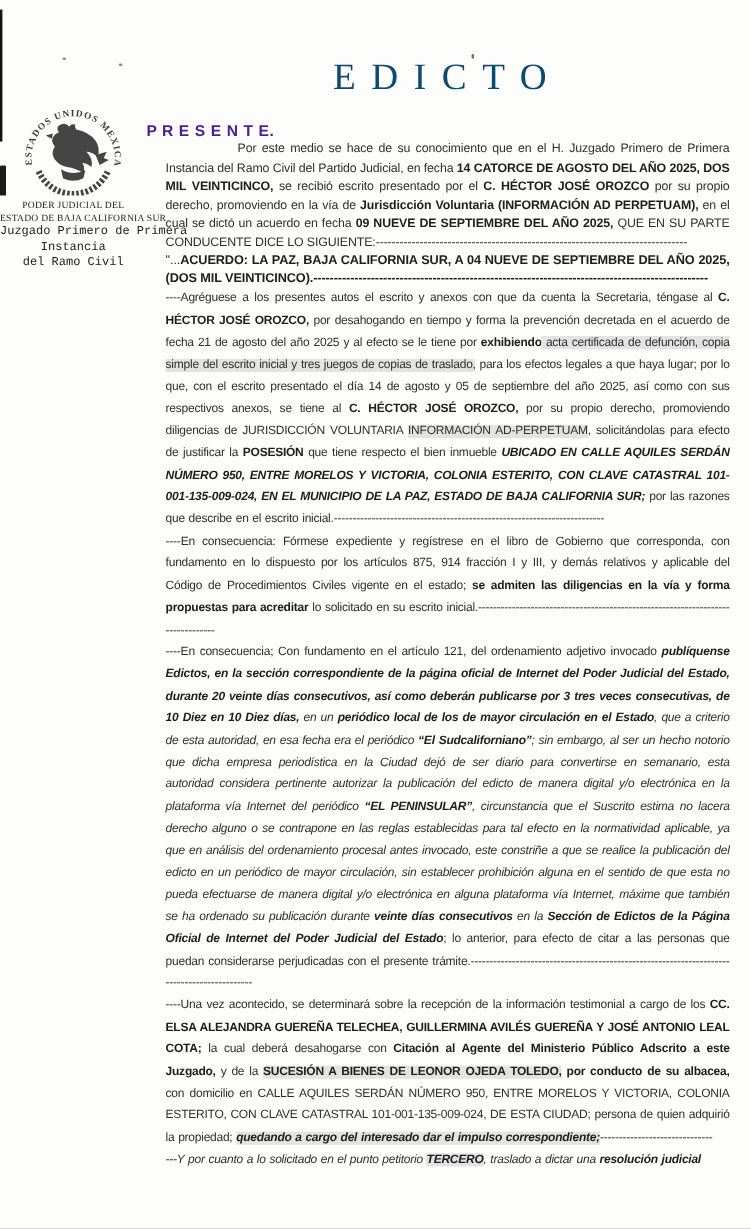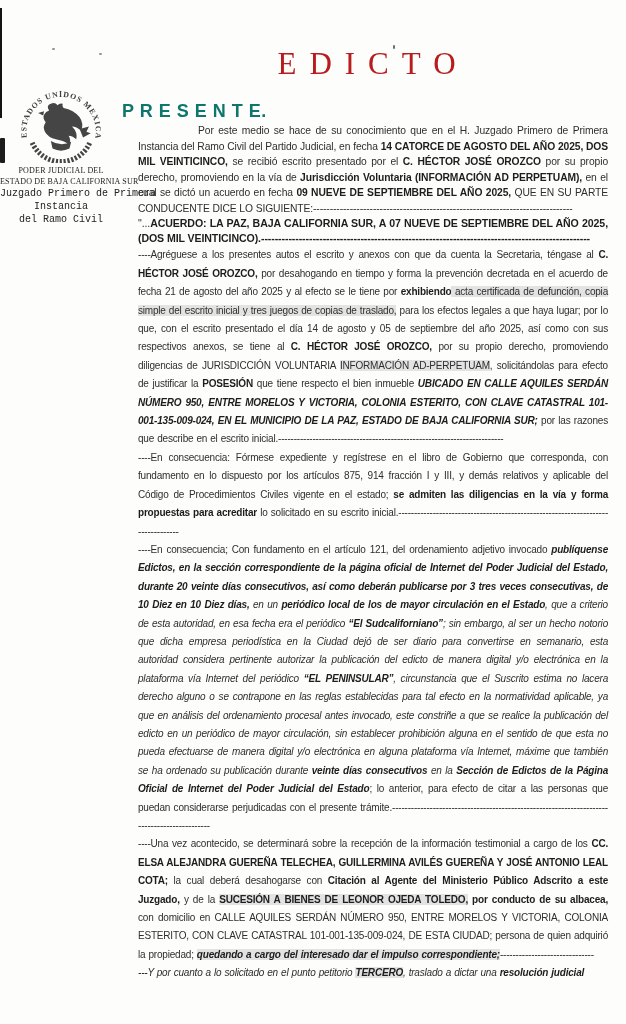--- a/index.html
+++ b/index.html
@@ -13,33 +13,33 @@
   .edge-line { position:absolute; left:0; top:8px; width:2px; height:110px; background:#141414; }
   .edge-dash { position:absolute; left:0; top:138px; width:5px; height:25px; background:#1c1c1c; border-radius:1px; }
   .speck { position:absolute; background:#8a8a8a; border-radius:50%; }
   .speck.s1 { left:52px; top:48px; width:3px; height:2px; }
   .speck.s2 { left:99px; top:53px; width:3px; height:2px; }
   .speck.s3 { left:393px; top:45px; width:2px; height:4px; border-radius:1px; background:#6f6f6f; }
 
   .doc-title {
     position:absolute; top:46px; left:128px; width:490px;
     text-align:center; font-family:"Liberation Serif", serif;
-    font-size:31px; font-weight:400; letter-spacing:13px; color:#b91c1c;
+    font-size:31px; font-weight:400; letter-spacing:13px; color:#0c4a6e;
   }
 
   .content { position:absolute; top:84px; left:0; width:626px; display:flex; }
   .sidebar { flex:0 0 122px; width:122px; text-align:center; }
   .seal { display:block; margin:1px auto 0 auto; }
   .caption { margin-top:3px; font-family:"Liberation Serif", serif; color:#222; }
   .cap-sm { font-size:8px; line-height:10.5px; letter-spacing:0.2px; white-space:nowrap; }
   .cap-lg { font-size:10px; line-height:13px; white-space:nowrap;font-family:Liberation Mono, monospace; }
 
   .main { flex:1 1 auto; padding:17px 9px 0 0; max-width:495px; }
   .salutation { font-size:13px; letter-spacing:0.2px; color:#333; }
-  .presente { font-size:18px; font-weight:bold; letter-spacing:0.5px; color:#0f766e; margin-bottom:1px; }
+  .presente { font-size:13px; font-weight:bold; letter-spacing:0.5px; color:#4c1d95; margin-bottom:1px; }
 
   p { text-align:justify;margin-left:16px; }
   .intro  { font-size:10.3px; line-height:15.5px; text-indent:60px; letter-spacing:-0.1px; }
   .acuerdo{ font-size:10.6px; line-height:15.2px; letter-spacing:-0.1px; }
   .bp     { font-size:10px; line-height:18.4px; letter-spacing:-0.2px; word-spacing:0.5px; }
   .it     { font-style:italic; }
 
   .b  { font-weight:bold; color:#1d1d1d; }
   .bi { font-weight:bold; font-style:italic; color:#1d1d1d; }
   .i  { font-style:italic; }
@@ -85,21 +85,21 @@
         <div class="cap-lg">Instancia</div>
         <div class="cap-lg">del Ramo Civil</div>
       </div>
     </aside>
 
     <main class="main">
       <div class="presente">P R E S E N T E.</div>
 
       <p class="intro"><span>Por este medio se hace de su conocimiento que en el H. Juzgado Primero de Primera Instancia del Ramo Civil del Partido Judicial, en fecha </span><span class="b">14 CATORCE DE AGOSTO DEL AÑO 2025, DOS MIL VEINTICINCO,</span><span> se recibió escrito presentado por el </span><span class="b">C. HÉCTOR JOSÉ OROZCO</span><span> por su propio derecho, promoviendo en la vía de </span><span class="b">Jurisdicción Voluntaria (INFORMACIÓN AD PERPETUAM),</span><span> en el cual se dictó un acuerdo en fecha </span><span class="b">09 NUEVE DE SEPTIEMBRE DEL AÑO 2025,</span><span> QUE EN SU PARTE CONDUCENTE DICE LO SIGUIENTE:</span><span>------------------------------------------------------------------------------</span></p>
 
-      <p class="acuerdo"><span>"...</span><span class="b">ACUERDO: LA PAZ, BAJA CALIFORNIA SUR, A 07 NUEVE DE SEPTIEMBRE DEL AÑO 2025, (DOS MIL VEINTICINCO).</span><span class="b">------------------------------------------------------------------------------------------------</span></p>
+      <p class="acuerdo"><span>"...</span><span class="b">ACUERDO: LA PAZ, BAJA CALIFORNIA SUR, A 04 NUEVE DE SEPTIEMBRE DEL AÑO 2025, (DOS MIL VEINTICINCO).</span><span class="b">------------------------------------------------------------------------------------------------</span></p>
 
       <p class="bp"><span>----Agréguese a los presentes autos el escrito y anexos con que da cuenta la Secretaria, téngase al </span><span class="b">C. HÉCTOR JOSÉ OROZCO,</span><span> por desahogando en tiempo y forma la prevención decretada en el acuerdo de fecha 21 de agosto del año 2025 y al efecto se le tiene por </span><span class="b">exhibiendo</span><span class="hl"> acta certificada de defunción, copia simple del escrito inicial y tres juegos de copias de traslado,</span><span> para los efectos legales a que haya lugar; por lo que, con el escrito presentado el día 14 de agosto y 05 de septiembre del año 2025, así como con sus respectivos anexos, se tiene al </span><span class="b">C. HÉCTOR JOSÉ OROZCO,</span><span> por su propio derecho, promoviendo diligencias de JURISDICCIÓN VOLUNTARIA </span><span class="u hl">INFORMACIÓN AD-PERPETUAM</span><span>, solicitándolas para efecto de justificar la </span><span class="b">POSESIÓN</span><span> que tiene respecto el bien inmueble </span><span class="bi">UBICADO EN CALLE AQUILES SERDÁN NÚMERO 950, ENTRE MORELOS Y VICTORIA, COLONIA ESTERITO, CON CLAVE CATASTRAL 101-001-135-009-024, EN EL MUNICIPIO DE LA PAZ, ESTADO DE BAJA CALIFORNIA SUR;</span><span> por las razones que describe en el escrito inicial.</span><span>------------------------------------------------------------------------</span></p>
 
       <p class="bp"><span>----</span><span class="u">En consecuencia</span><span>: Fórmese expediente y regístrese en el libro de Gobierno que corresponda, con fundamento en lo dispuesto por los artículos 875, 914 fracción I y III, y demás relativos y aplicable del Código de Procedimientos Civiles vigente en el estado; </span><span class="b">se admiten las diligencias en la vía y forma propuestas para acreditar</span><span> lo solicitado en su escrito inicial.</span><span>--------------------------------------------------------------------------------</span></p>
 
       <p class="bp"><span>----En consecuencia; Con fundamento en el artículo 121, del ordenamiento adjetivo invocado </span><span class="bi">publíquense Edictos, en la sección correspondiente de la página oficial de Internet del Poder Judicial del Estado, durante 20 veinte días consecutivos, así como deberán publicarse por 3 tres veces consecutivas, de 10 Diez en 10 Diez días,</span><span class="i"> en un </span><span class="bi">periódico local de los de mayor circulación en el Estado</span><span class="i">, que a criterio de esta autoridad, en esa fecha era el periódico </span><span class="bi">“El Sudcaliforniano”</span><span class="i">; sin embargo, al ser un hecho notorio que dicha empresa periodística en la Ciudad dejó de ser diario para convertirse en semanario, esta autoridad considera pertinente autorizar la publicación del edicto de manera digital y/o electrónica en la plataforma vía Internet del periódico </span><span class="bi">“EL PENINSULAR”</span><span class="i">, circunstancia que el Suscrito estima no lacera derecho alguno o se contrapone en las reglas establecidas para tal efecto en la normatividad aplicable, ya que en análisis del ordenamiento procesal antes invocado, este constriñe a que se realice la publicación del edicto en un periódico de mayor circulación, sin establecer prohibición alguna en el sentido de que esta no pueda efectuarse de manera digital y/o electrónica en alguna plataforma vía Internet, máxime que también se ha ordenado su publicación durante </span><span class="bi">veinte días consecutivos</span><span class="i"> en la </span><span class="bi">Sección de Edictos de la Página Oficial de Internet del Poder Judicial del Estado</span><span>; lo anterior, para efecto de citar a las personas que puedan considerarse perjudicadas con el presente trámite.</span><span>--------------------------------------------------------------------------------------------</span></p>
 
       <p class="bp"><span>----Una vez acontecido, se determinará sobre la recepción de la información testimonial a cargo de los </span><span class="b">CC. ELSA ALEJANDRA GUEREÑA TELECHEA, GUILLERMINA AVILÉS GUEREÑA Y JOSÉ ANTONIO LEAL COTA;</span><span> la cual deberá desahogarse con </span><span class="b">Citación al Agente del Ministerio Público Adscrito a este Juzgado,</span><span> y de la </span><span class="b u hl">SUCESIÓN A BIENES DE LEONOR OJEDA TOLEDO,</span><span class="b"> por conducto de su albacea,</span><span> con domicilio en CALLE AQUILES SERDÁN NÚMERO 950, ENTRE MORELOS Y VICTORIA, COLONIA ESTERITO, CON CLAVE CATASTRAL 101-001-135-009-024, DE ESTA CIUDAD; persona de quien adquirió la propiedad; </span><span class="bi u hl">quedando a cargo del interesado dar el impulso correspondiente;</span><span>------------------------------</span></p>
 
       <p class="bp it"><span>---Y por cuanto a lo solicitado en el punto petitorio </span><span class="bi u hl">TERCERO</span><span>, traslado a dictar una </span><span class="bi">resolución judicial</span></p>

